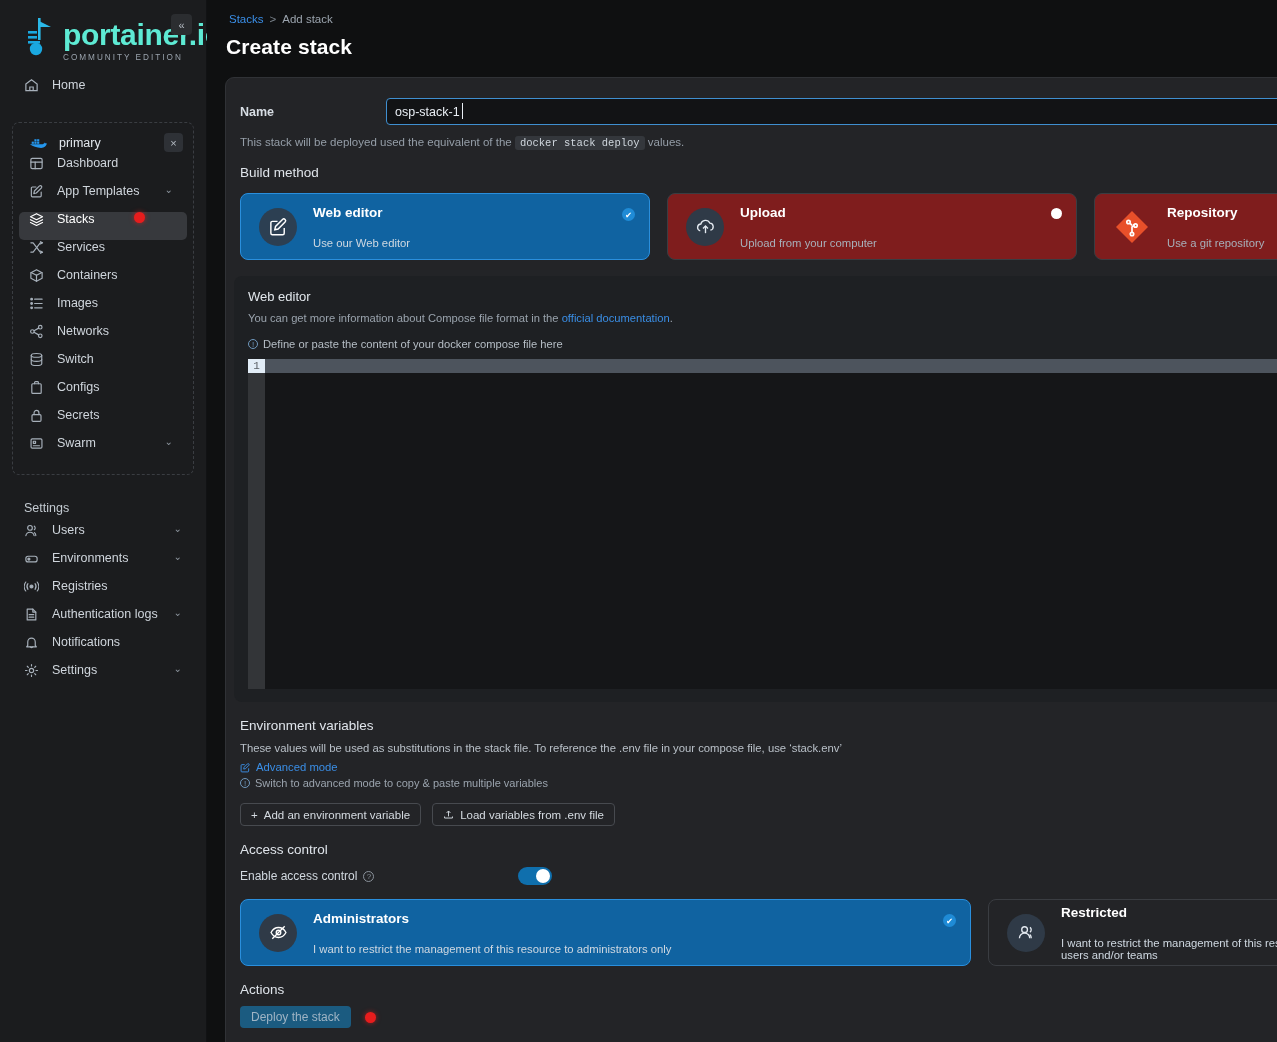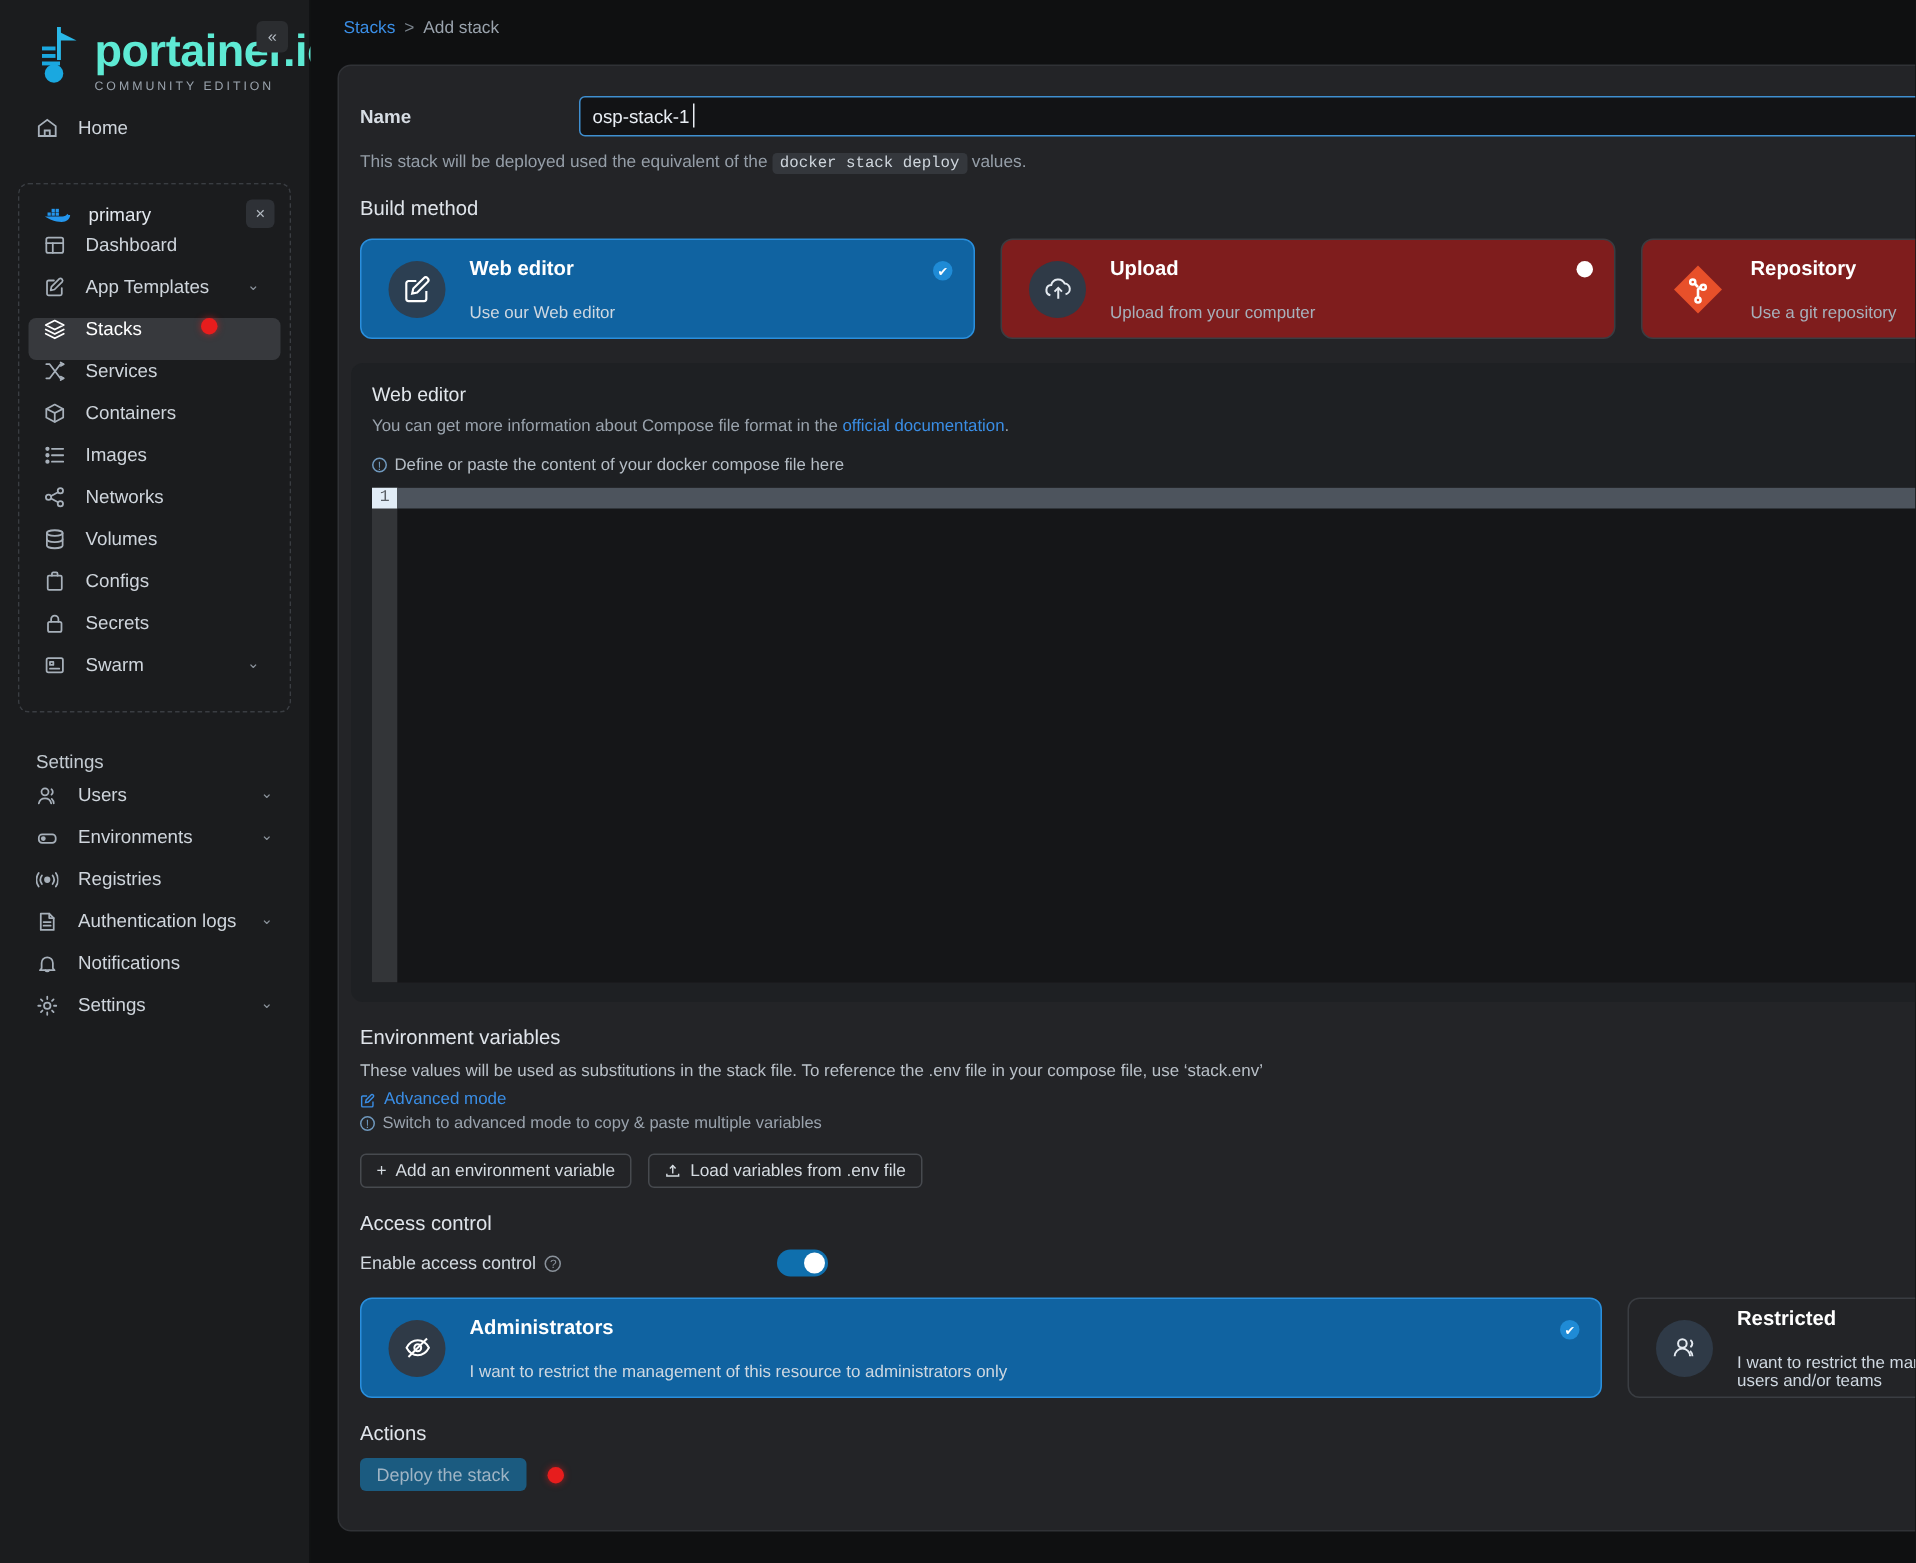--- a/index.html
+++ b/index.html
@@ -218,21 +218,21 @@
     width: 34px; height: 18px; border-radius: 9px; background: #0f6fad;
     position: relative; cursor: pointer; flex: 0 0 34px;
   }
   .switch .knob {
     position: absolute; right: 2px; top: 2px;
     width: 14px; height: 14px; border-radius: 50%; background: #ffffff;
   }
 
   .ac-grid { display: flex; gap: 17px; padding: 14px 0 0 14px; }
   .ac-card {
-    width: 828px; height: 67px; border-radius: 8px;
+    width: 731px; height: 67px; border-radius: 8px;
     border: 1px solid #3a3d42; background: #232427;
     display: flex; align-items: center; gap: 16px;
     padding: 0 18px; position: relative; cursor: pointer;
   }
   .ac-card.narrow { width: 410px; }
   .ac-card.selected { background: #1063a1; border-color: #2a8fdd; }
 
   .deploy-btn {
     background: #1b5b80; color: #9fb4c4; border: none; border-radius: 4px;
     font-size: 12px; height: 22px; padding: 0 11px; cursor: pointer;
@@ -369,21 +369,21 @@
           <span>Networks</span>
         </div>
         <div class="nav-row">
           <span class="ico">
             <svg viewBox="0 0 16 16" width="15" height="15" fill="none" stroke="currentColor" stroke-width="1.25" stroke-linecap="round" stroke-linejoin="round">
               <ellipse cx="8" cy="3.6" rx="5.6" ry="2"></ellipse>
               <path d="M2.4 3.6 V12.4 c0 1.1 2.5 2 5.6 2 s5.6-0.9 5.6-2 V3.6"></path>
               <path d="M2.4 8 c0 1.1 2.5 2 5.6 2 s5.6-0.9 5.6-2"></path>
             </svg>
           </span>
-          <span>Volumes</span>
+          <span>Switch</span>
         </div>
         <div class="nav-row">
           <span class="ico">
             <svg viewBox="0 0 16 16" width="15" height="15" fill="none" stroke="currentColor" stroke-width="1.25" stroke-linecap="round" stroke-linejoin="round">
               <path d="M4 4 h8 a1 1 0 0 1 1 1 v8.2 a1 1 0 0 1-1 1 H4 a1 1 0 0 1-1-1 V5 a1 1 0 0 1 1-1Z"></path>
               <path d="M6 4 V2.6 a0.9 0.9 0 0 1 0.9-0.9 h2.2 a0.9 0.9 0 0 1 0.9 0.9 V4"></path>
             </svg>
           </span>
           <span>Configs</span>
         </div>
@@ -479,20 +479,21 @@
       </div>
     </div>
 </div>
 
 <div id="main">
 
   <div class="breadcrumb">
     <a>Stacks</a><span class="sep">&gt;</span><span>Add stack</span>
   </div>
 
+  <div class="page-title">Create stack</div>
 
   <div class="card">
 
     <div class="form-row">
       <div class="form-label">Name</div>
       <div class="input-wrap">
         <input class="name-input" value="osp-stack-1" placeholder="e.g. mystack" style="">
         <span class="caret"></span>
 
       </div>

